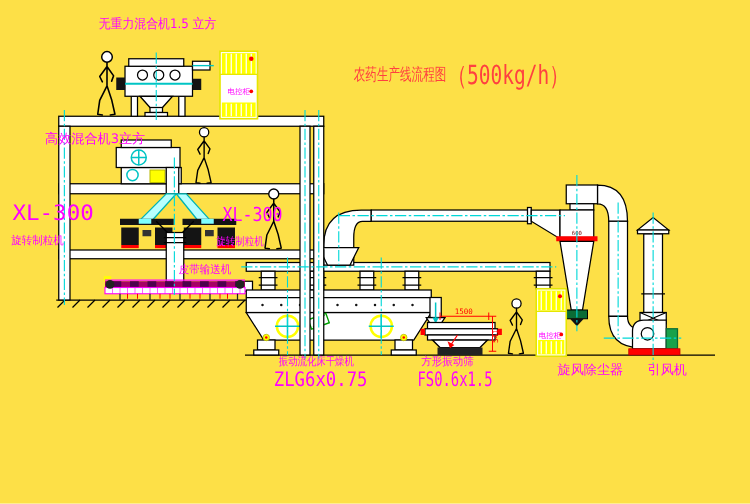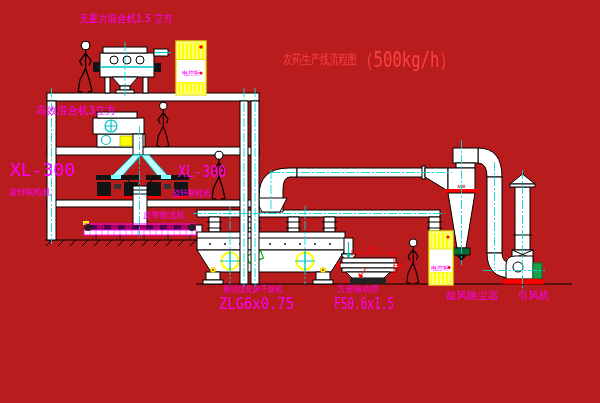--- a/index.html
+++ b/index.html
@@ -1,16 +1,16 @@
 <!DOCTYPE html>
 <html><head>
 <meta charset="utf-8">
 <style>
   html,body{margin:0;padding:0;background:#fff;}
-  .stage{position:relative;width:600px;height:403px;background:#b91c1c;overflow:hidden;
+  .stage{position:relative;width:600px;height:403px;background:#fde047;overflow:hidden;
          font-family:"DejaVu Sans",sans-serif;}
   svg{display:block;}
   svg text{font-family:"DejaVu Sans",sans-serif;}
   .mono{font-family:"DejaVu Sans Mono",monospace;}
   .mag{fill:#ff00ff;}
   .ttl{fill:#ff4040;}
   .dim{fill:#ff0000;font-family:"DejaVu Sans Mono",monospace;}
   .ln{stroke:#000;fill:#fff;stroke-width:1;}
   .lnn{stroke:#000;fill:none;stroke-width:1;}
   .blk{fill:#141414;stroke:none;}

